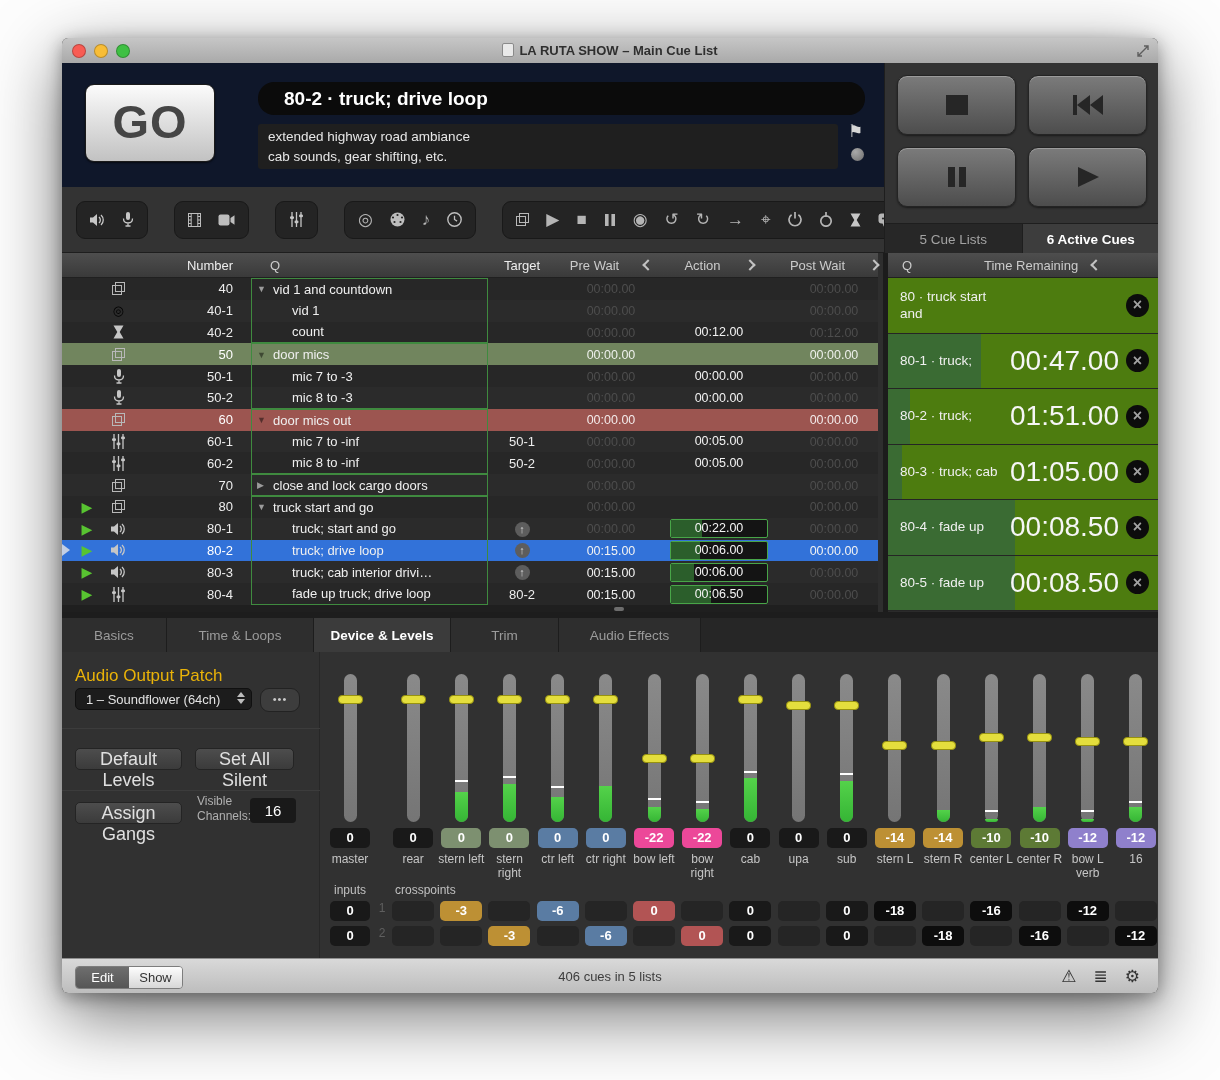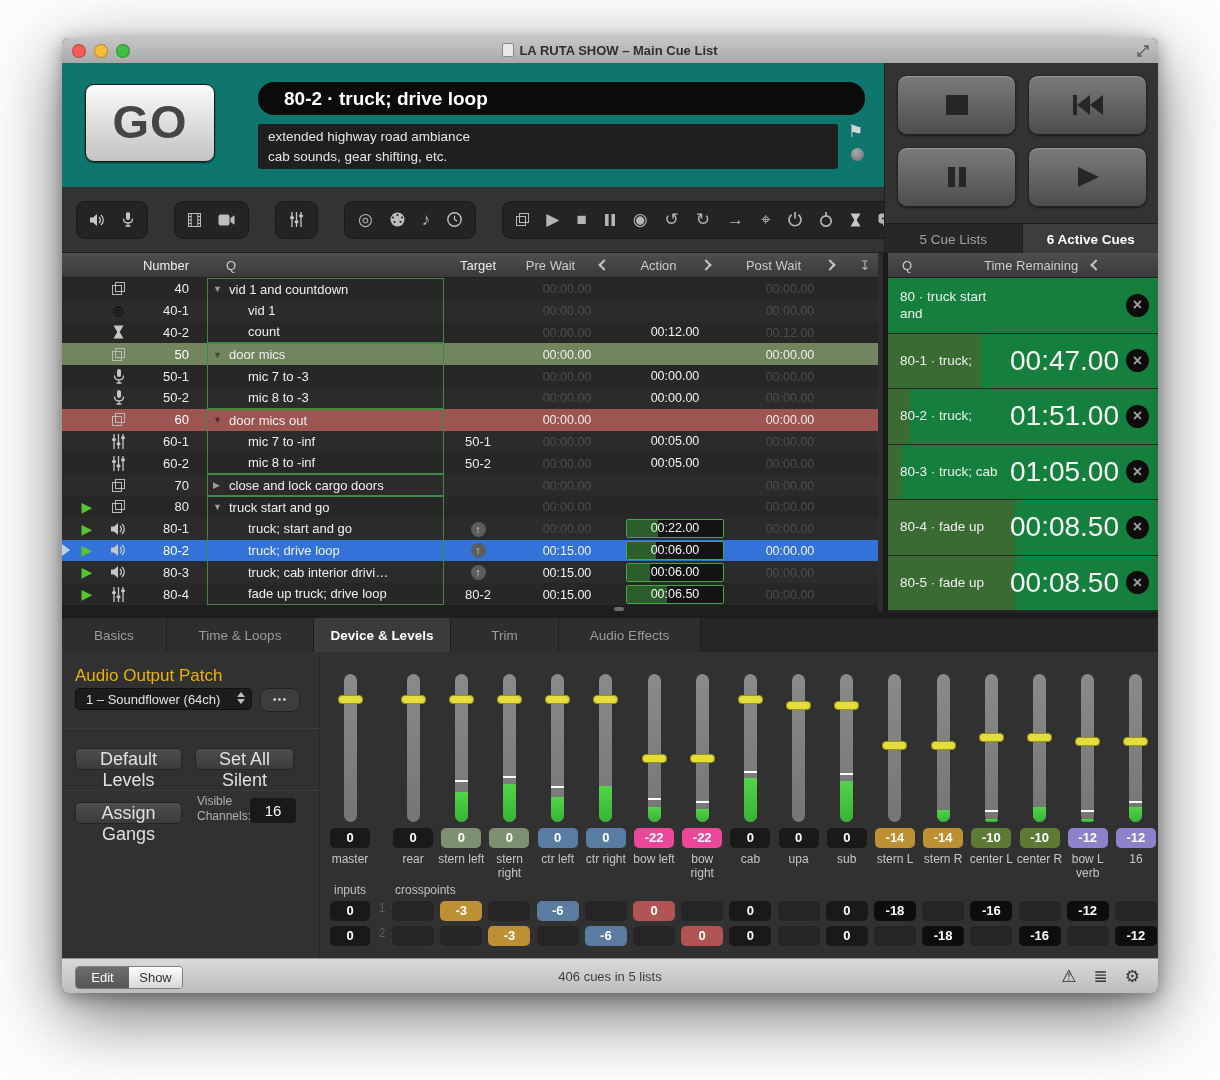--- a/index.html
+++ b/index.html
@@ -9,21 +9,21 @@
   
   .titlebar{position:absolute;left:0;top:0;right:0;height:25px;
     background:linear-gradient(#c6c6c6,#a9a9a9);border-bottom:1px solid #6f6f6f;display:flex;align-items:center;}
   .tlights{display:flex;gap:8px;margin-left:10px;}
   .tl{width:12px;height:12px;border-radius:50%;border:1px solid rgba(0,0,0,.25);}
   .tl.r{background:#f85c54;}.tl.y{background:#f8bd37;}.tl.g{background:#3fc043;}
   .title{position:absolute;left:0;right:0;text-align:center;font-size:13px;font-weight:bold;color:#2f2f2f;pointer-events:none;}
   .docicon{display:inline-block;width:10px;height:12px;background:#e9e9e9;border:1px solid #8a8a8a;border-radius:2px;margin-right:5px;vertical-align:-2px;}
   .expandbtn{position:absolute;right:8px;top:6px;width:14px;height:14px;color:#5f5f5f;}
   
-  .header{position:absolute;left:0;top:25px;width:822px;height:124px;background:#0f766e;border-bottom:1px solid #1e1e1e;}
+  .header{position:absolute;left:0;top:25px;width:822px;height:124px;background:#0f172a;border-bottom:1px solid #1e1e1e;}
   .gobtn{position:absolute;left:23px;top:21px;width:128px;height:76px;border-radius:9px;
     background:linear-gradient(#fbfbfb,#c2c2c2);border:1px solid #1a1a1a;box-shadow:0 1px 2px rgba(0,0,0,.6);
     font-size:47px;font-weight:bold;color:#454545;text-align:center;line-height:74px;letter-spacing:1px;}
   .cuepill{position:absolute;left:196px;top:19px;width:607px;height:33px;background:#0b0b0b;border-radius:16px;
     color:#fff;font-size:19px;font-weight:bold;line-height:33px;padding-left:26px;box-sizing:border-box;}
   .notesbox{position:absolute;left:196px;top:61px;width:580px;height:45px;background:#1f1f1f;border-radius:3px;
     color:#e6e6e6;font-size:13.5px;line-height:1.5;padding:3px 10px;box-sizing:border-box;}
   .flagicon{position:absolute;left:786px;top:58px;font-size:17px;color:#d6d6d6;}
   .flagknob{position:absolute;left:789px;top:85px;width:13px;height:13px;border-radius:50%;
     background:radial-gradient(circle at 35% 30%,#a9a9a9,#6e6e6e);}
@@ -47,21 +47,21 @@
     background:#272727;border-right:1px solid #1e1e1e;}
   .listtab.active{background:#3d3d3d;color:#fff;font-weight:bold;border-right:none;}
   
   .cuearea{position:absolute;left:0;top:215px;width:816px;height:359px;background:#262626;}
   .cuehdr,.row{display:flex;align-items:center;}
   .cuehdr{height:24px;background:linear-gradient(#4e4e4e,#3a3a3a);border-bottom:1px solid #202020;
     font-size:13px;color:#cbcbcb;}
   .c-marker{width:10px;flex:none;height:100%;display:flex;align-items:center;}
   .c-arrow{width:30px;flex:none;text-align:center;}
   .c-icon{width:33px;flex:none;display:flex;justify-content:center;}
-  .c-num{width:62px;flex:none;text-align:right;padding-right:8px;box-sizing:border-box;color:#ededed;}
+  .c-num{width:62px;flex:none;text-align:right;padding-right:8px;box-sizing:border-box;color:#ededed;margin-left:44px;}
   .c-gap{width:10px;flex:none;}
   .c-q{width:237px;flex:none;height:100%;display:flex;align-items:center;box-sizing:border-box;
     border-left:1px solid #3f8a3f;border-right:1px solid #3f8a3f;overflow:hidden;white-space:nowrap;}
   .cuehdr .c-q{border-color:transparent;padding-left:18px;}
   .gb-start{border-top:1px solid #3f8a3f;}
   .gb-end{border-bottom:1px solid #3f8a3f;}
   .gb-single{border-top:1px solid #3f8a3f;border-bottom:1px solid #3f8a3f;}
   .c-target{width:68px;flex:none;text-align:center;color:#ededed;}
   .c-pre{width:110px;flex:none;text-align:center;}
   .c-action{width:106px;flex:none;text-align:center;display:flex;justify-content:center;}
@@ -92,21 +92,21 @@
     font-size:11px;line-height:15px;text-align:center;}
   .abox{position:relative;width:96px;height:17px;border:1px solid #48a548;border-radius:2px;background:#141414;overflow:hidden;}
   .afill{position:absolute;left:0;top:0;bottom:0;background:#2b5e2b;}
   .atext{position:relative;color:#f4f4f4;font-size:12.5px;line-height:17px;display:block;text-align:center;}
   .cuescroll{height:8px;background:#1f1f1f;position:relative;}
   .scrolldot{position:absolute;left:552px;top:2px;width:10px;height:4px;border-radius:2px;background:#6d6d6d;}
   
   .activepanel{position:absolute;left:821px;top:215px;width:275px;height:359px;background:#2b2b2b;border-left:5px solid #1c1c1c;box-sizing:border-box;}
   .achdr{height:24px;background:linear-gradient(#4e4e4e,#3a3a3a);border-bottom:1px solid #202020;
     display:flex;align-items:center;font-size:13px;color:#cbcbcb;}
-  .acrow{position:relative;height:54.5px;background:#15803d;border-bottom:1px solid #252525;
+  .acrow{position:relative;height:54.5px;background:#4d7c0f;border-bottom:1px solid #252525;
     display:flex;align-items:center;overflow:hidden;}
   .acprog{position:absolute;left:0;top:0;bottom:0;background:#3a6b33;}
   .aclabel{position:relative;width:116px;flex:none;padding-left:12px;box-sizing:border-box;
     font-size:13.5px;color:#f0f0f0;line-height:1.3;}
   .actime{position:relative;flex:1;text-align:right;font-size:28px;color:#f6f6f6;white-space:nowrap;}
   .acx{position:relative;width:23px;height:23px;flex:none;border-radius:50%;background:#0c0c0c;color:#a2a2a2;
     margin:0 9px 0 7px;font-size:16px;font-weight:bold;display:flex;align-items:center;justify-content:center;}
   
   .inspstrip{position:absolute;left:0;top:574px;width:1096px;height:6px;background:#1d1d1d;}
   .itabs{position:absolute;left:0;top:580px;width:1096px;height:34px;background:#262626;display:flex;}

